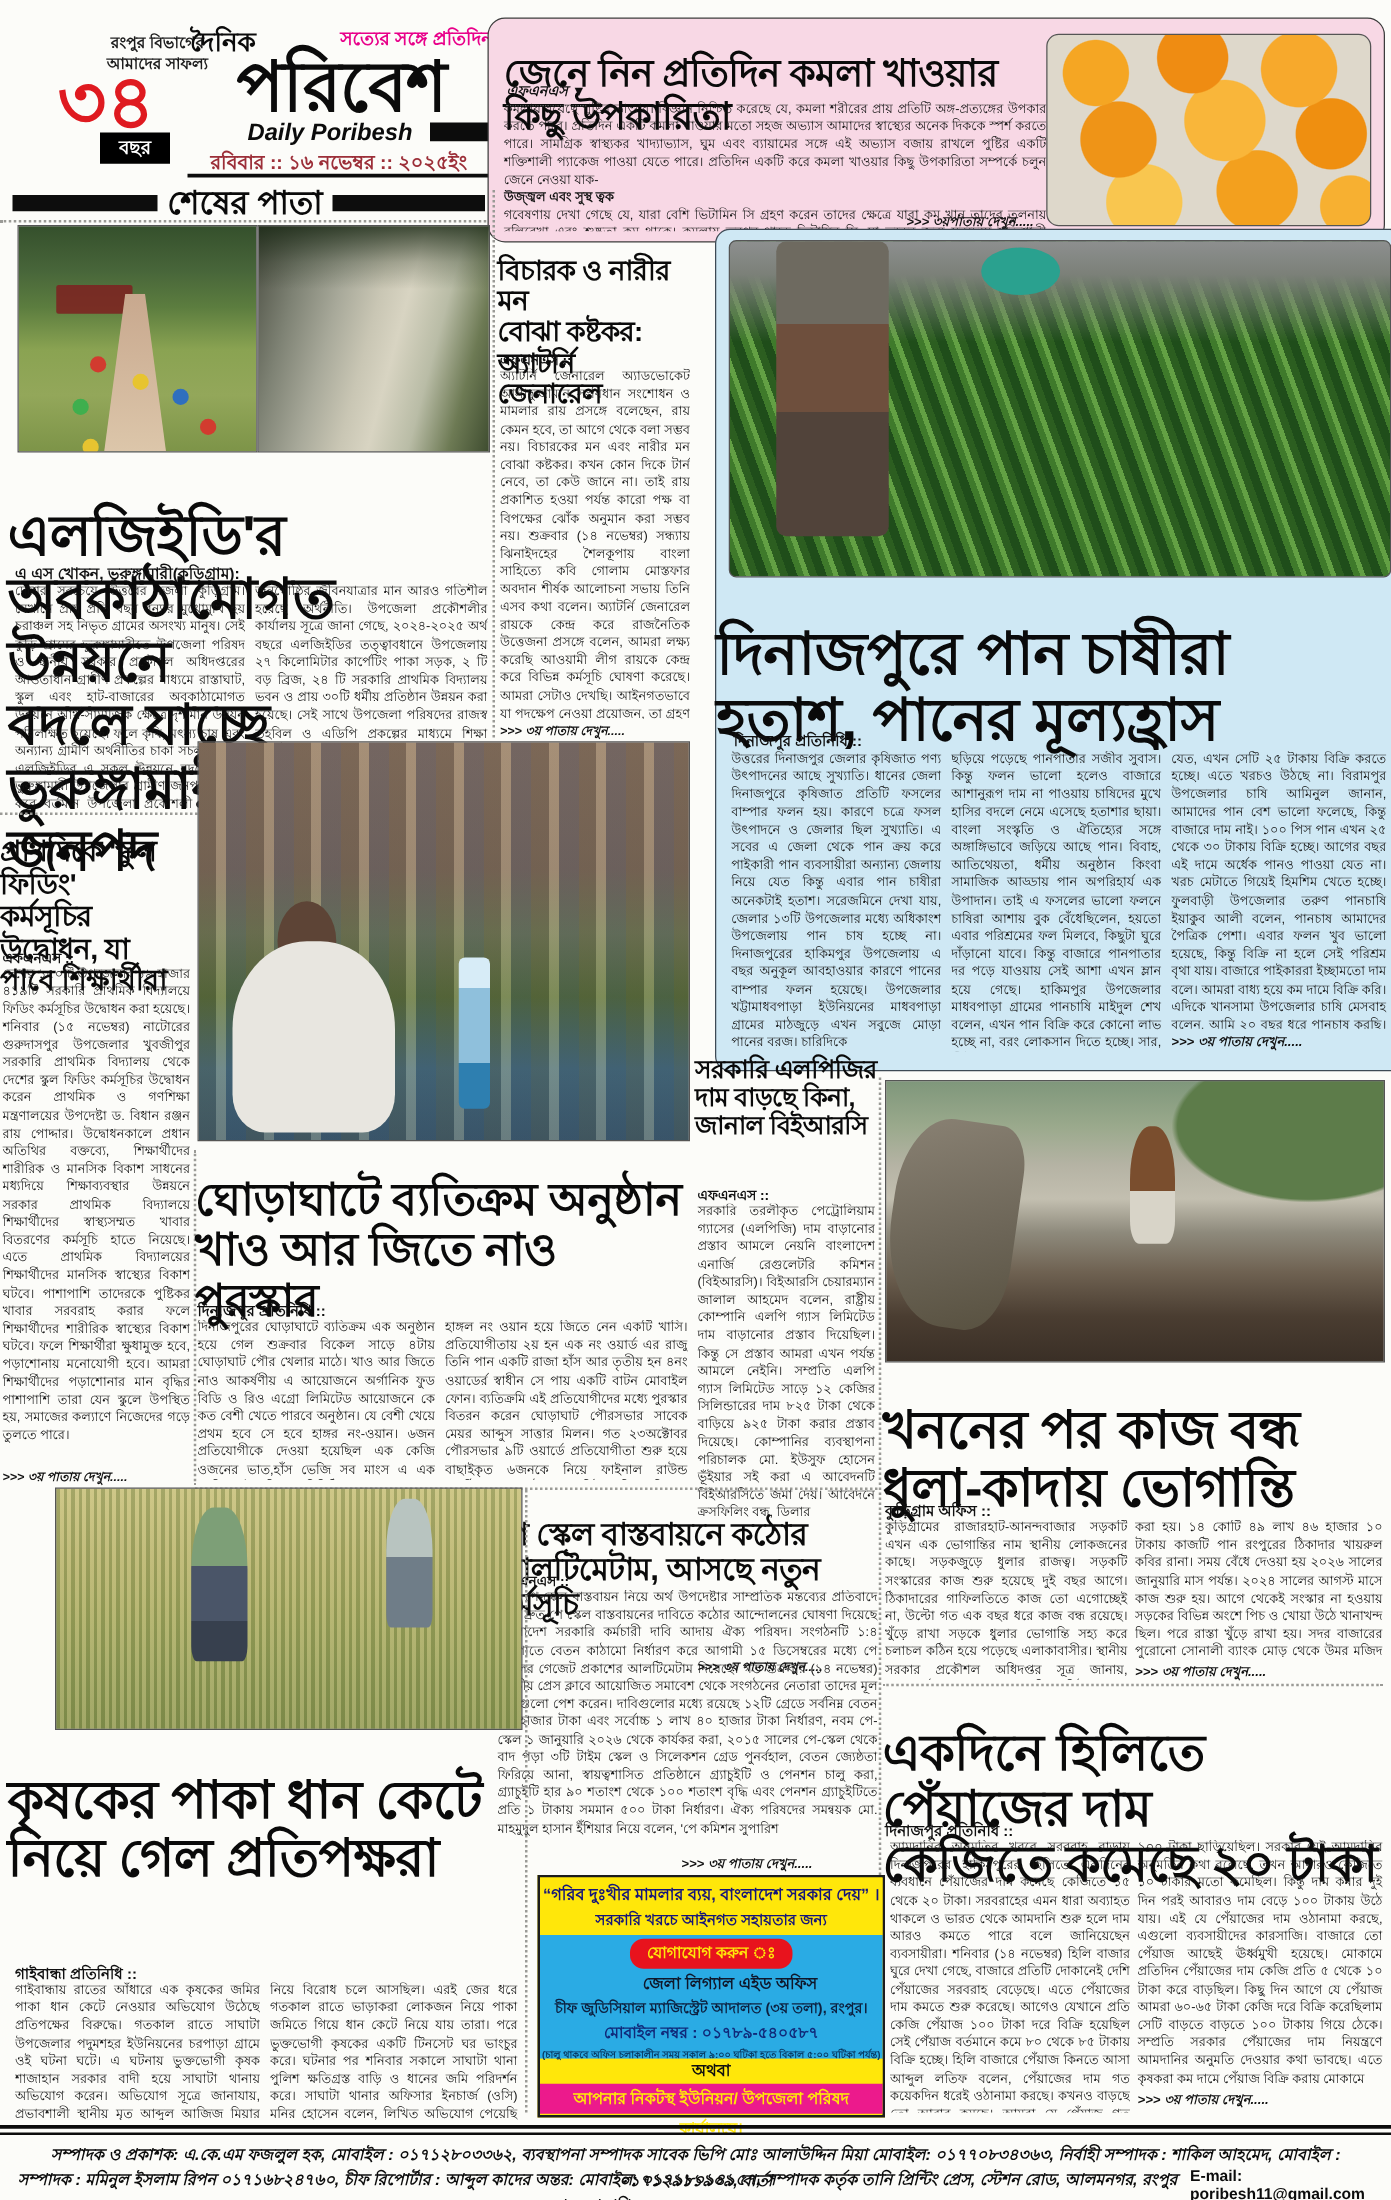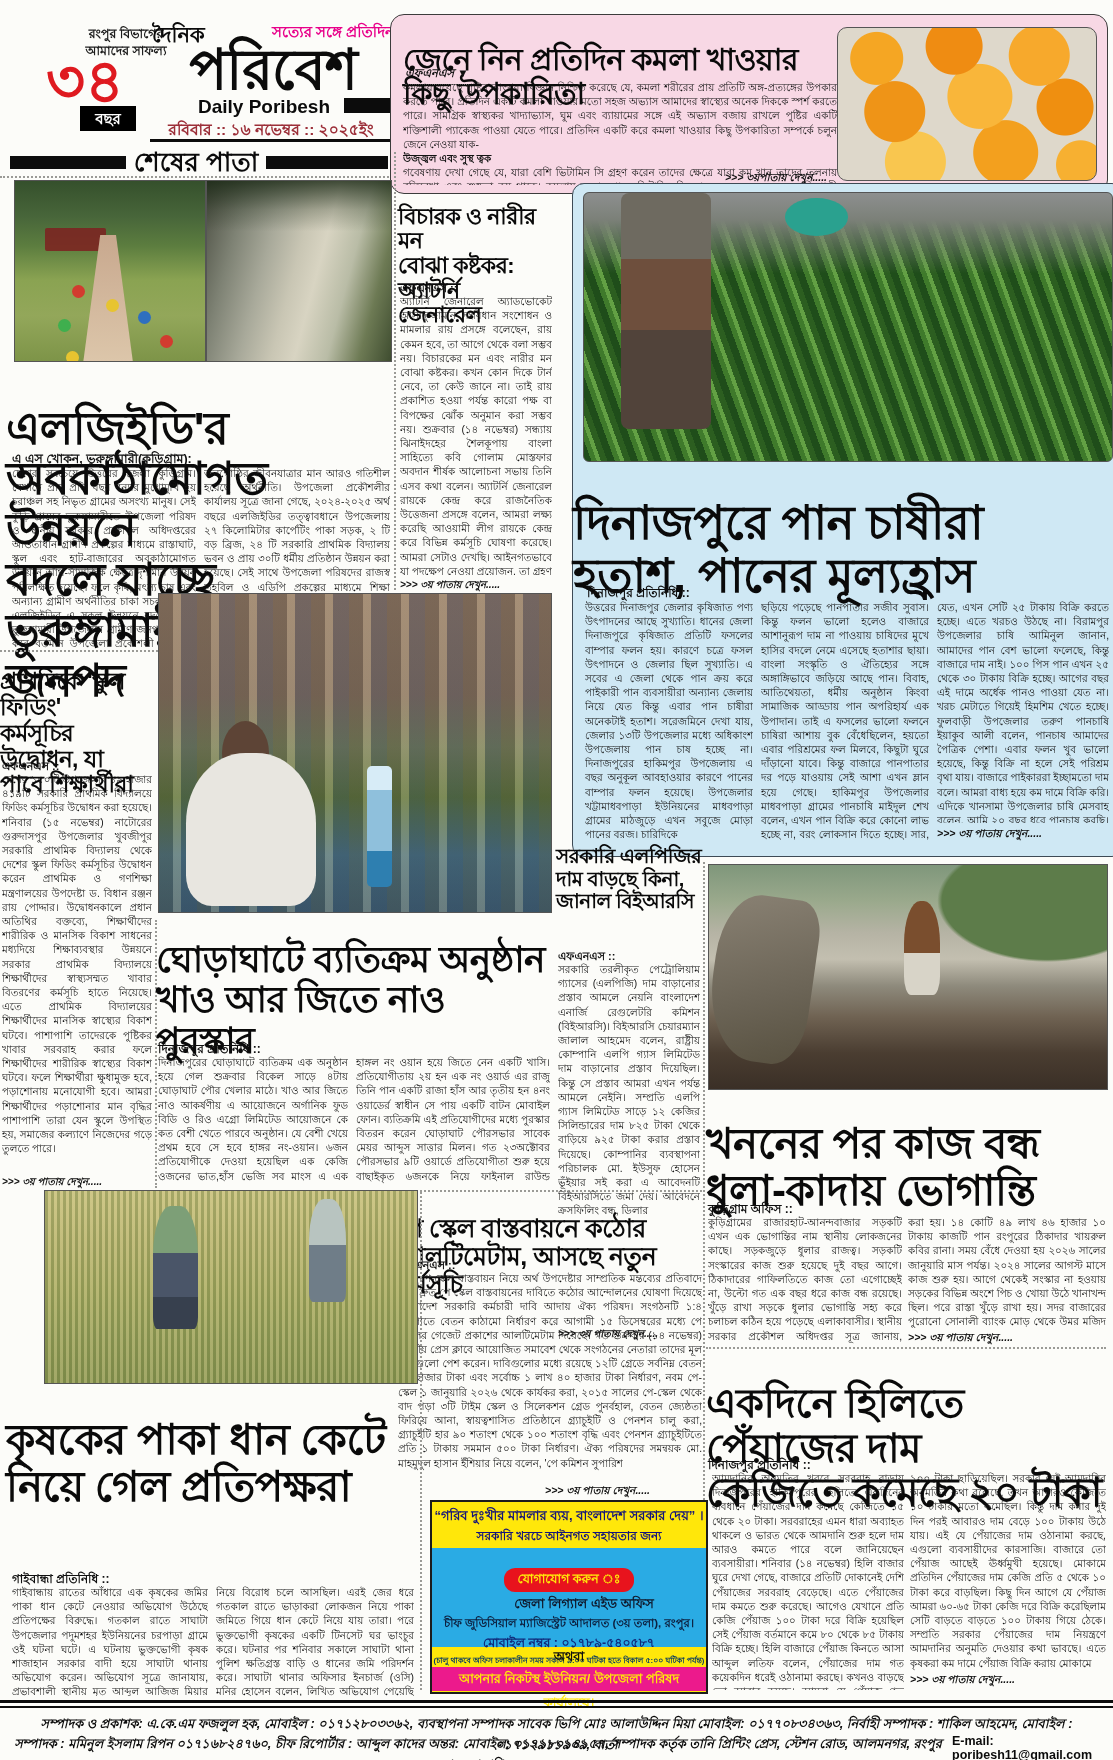--- a/index.html
+++ b/index.html
@@ -15,32 +15,32 @@
   .photo{overflow:hidden;border:1px solid #555;}
   .vdot{border-left:2px dotted #9a9a96;width:0;}
   .hdot{border-top:2px dotted #9a9a96;height:0;}
   
   .mast-tagline{font-weight:800;font-size:12.5px;line-height:1.35;color:#1c1c1c;text-align:center;}
   .num34{font-size:60px;font-weight:700;color:#df1a20;line-height:1;}
   .years-box{background:#000000;color:#fff;font-weight:800;font-size:15px;text-align:center;line-height:25px;}
   .pname1{font-weight:900;font-size:21px;line-height:1;color:#0b0b0b;}
   .pname2{font-weight:900;font-size:56px;line-height:1;color:#0b0b0b;letter-spacing:-1px;text-align:center;}
   .tagright{font-weight:800;font-size:15px;color:#e8008a;text-align:right;line-height:1.1;}
-  .pnameen{font-weight:800;font-size:19px;color:#0b0b0b;}
+  .pnameen{font-weight:800;font-style:italic;font-size:19px;color:#0b0b0b;}
   .dateline{font-weight:800;font-size:15.5px;color:#9c2f39;text-align:center;}
   .banner-bar{background:#0d0d0d;height:13px;}
   .banner-text{font-weight:900;font-size:26px;color:#0a0a0a;text-align:center;}
   
   .pink-box{background:#f8d8e5;border:1.6px solid #3c3c3c;border-radius:14px;}
   .blue-box{background:#cfe8f4;border:1.6px solid #3e4a55;border-radius:12px;margin-left:16px;}
   .ad-box{border:2px solid #1c1c1c;background:#ffe70a;}
   .ad-top{background:#ffe70a;color:#15157a;font-weight:800;text-align:center;}
   .ad-mid{background:#2aabe4;text-align:center;}
   .ad-badge{background:#e8131d;color:#ffe70a;font-weight:800;font-size:12.5px;border-radius:11px;
-            display:inline-block;padding:2px 14px;margin-top:17px;}
+            display:inline-block;padding:2px 14px;}
   .ad-or{background:#ffe70a;color:#101010;font-weight:800;text-align:center;font-size:13px;}
   .ad-bottom{background:#ec1a8c;color:#ffe70a;font-weight:800;text-align:center;font-size:12.8px;line-height:24px;}
   .footer-line{font-style:italic;font-weight:700;font-size:12.8px;color:#0c0c0c;text-align:center;}
   .footer-email{font-weight:800;font-size:12.5px;color:#0c0c0c;}
   
   .ph-park{background:
      linear-gradient(180deg,#35502c 0%,#48663a 20%,#5c7d3f 36%,#8aa352 55%,#93a75a 75%,#7d9448 100%);}
   .park-path{position:absolute;left:36%;top:30%;width:26%;height:70%;
      background:linear-gradient(180deg,#c8a88e,#dcc6aa);clip-path:polygon(34% 0,66% 0,100% 100%,0 100%);}
   .park-sign{position:absolute;left:16%;top:26%;width:32%;height:13%;background:#7e2020;opacity:.85;border-radius:2px;}

